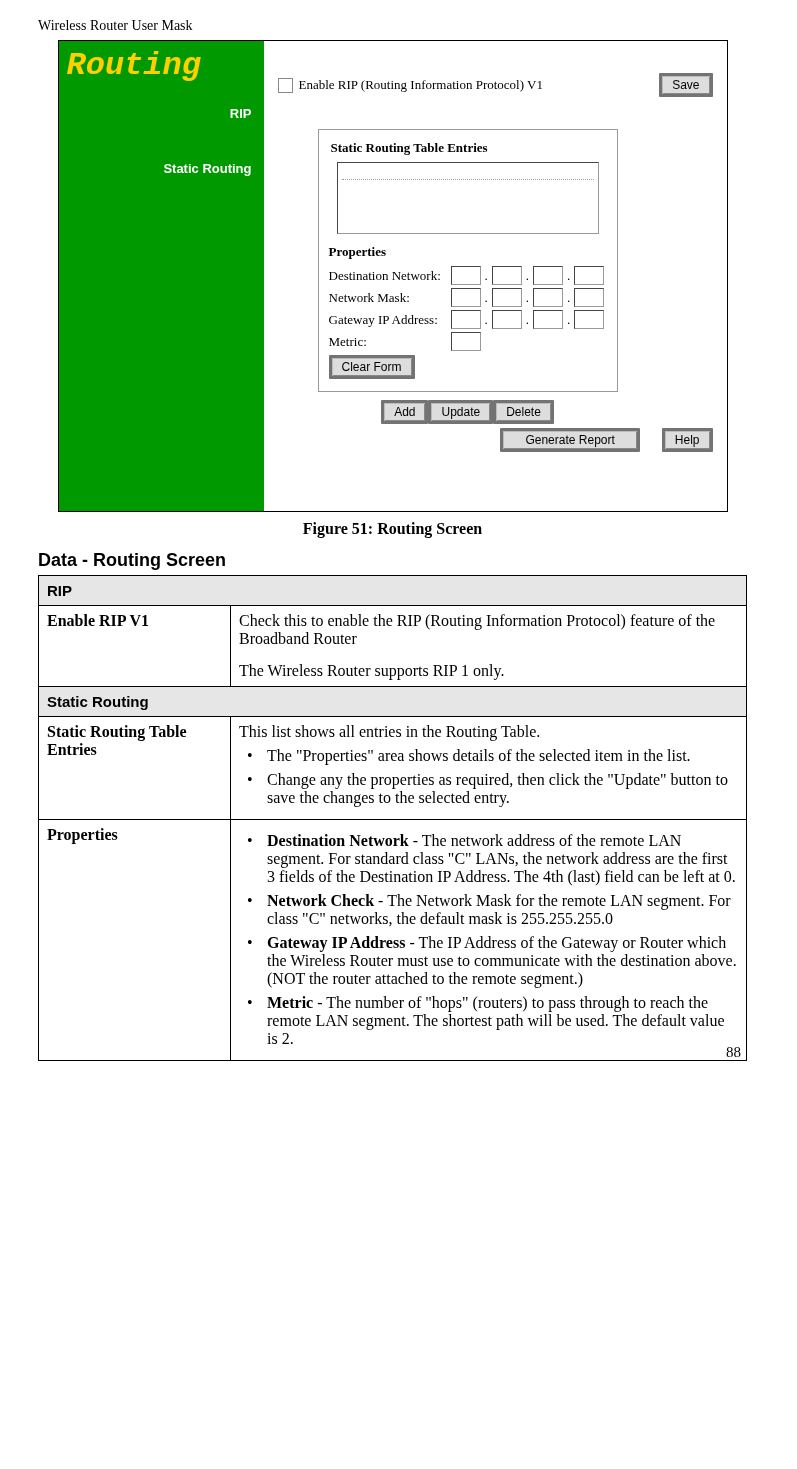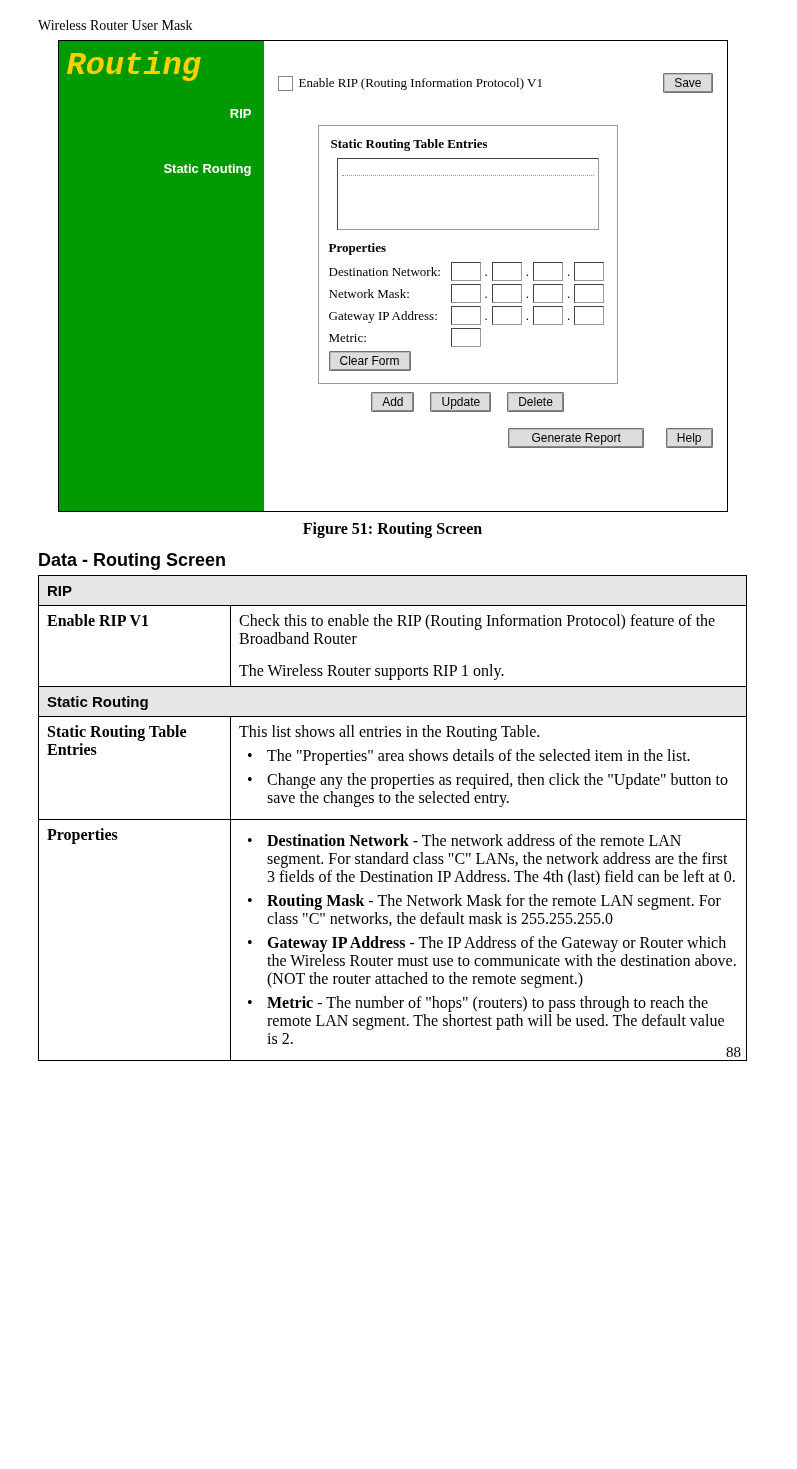--- a/index.html
+++ b/index.html
@@ -8,33 +8,33 @@
 .shot{border:1px solid #000;width:670px;margin:0 auto;box-sizing:border-box;position:relative;background:#fff}
 .shot-inner{display:flex}
 .green{background:#009a00;color:#fff;width:205px;min-height:470px;padding:6px 8px 6px 8px;box-sizing:border-box;font-family:Arial,sans-serif}
 .title{font-family:Liberation Mono, monospace;font-style:italic;font-weight:bold;font-size:32px;color:#ffcf00;margin-bottom:4px}
 .glabel{text-align:right;font-weight:bold;font-size:13px;color:#fff;padding-right:4px}
 .gp-rip{margin-top:22px;margin-bottom:40px}
 .gp-static{}
 .white{flex:1;padding:10px 14px 10px 14px;box-sizing:border-box;font-family:"Times New Roman",serif;font-size:13px}
 .row-rip{display:flex;align-items:center;gap:6px;margin-top:22px}
 .cb{width:13px;height:13px;border:1px solid #888;background:#fff}
-.btn{display:inline-block;border:1px solid #737373;background:#ddd;padding:2px 10px;font-size:12px;font-family:Arial,sans-serif;border-radius:1px;box-shadow:1px 1px 0 #bbb inset,-1px -1px 0 #888 inset}
+.btn{display:inline-block;border:3px solid #737373;background:#ddd;padding:2px 10px;font-size:12px;font-family:Arial,sans-serif;border-radius:1px;box-shadow:1px 1px 0 #bbb inset,-1px -1px 0 #888 inset}
 .fieldset{border:1px solid #999;padding:10px 10px 12px 10px;margin:32px 0 8px 40px;width:300px;box-sizing:border-box}
 .flegend{font-weight:bold;font-size:13px;margin:-18px 0 6px 0;background:#fff;display:inline-block;padding:0 2px}
 .listbox{border:1px inset #999;width:260px;height:70px;background:#fff;margin:0 auto 10px auto}
 .listbox>div{height:12px;border-bottom:1px dotted #999;margin:4px 4px 0 4px}
 .plegend{font-weight:bold;font-size:13px;margin-top:6px;margin-bottom:6px}
 .fld{display:flex;align-items:center;margin:3px 0;font-size:13px}
 .fld .lbl{width:122px}
 .octet{display:flex;align-items:center;gap:2px}
 .inp{border:1px inset #999;background:#fff;width:28px;height:17px}
 .dot{padding:0 2px}
 .cf-row{margin-top:4px}
-.btnrow{display:flex;gap:16px;justify-content:center;margin:6px 0 16px 40px;width:300px}
+.btnrow{display:flex;justify-content:center;margin:6px 0 4px 40px;width:300px}
 .footer-btns{display:flex;gap:22px;justify-content:flex-end;}
 .caption{text-align:center;font-weight:bold;font-size:16px;margin:8px 0 12px 0}
 .h2{font-family:Arial,sans-serif;font-weight:bold;font-size:18px;margin:6px 0 4px 0}
 table.data{border-collapse:collapse;width:100%;font-size:16px}
 table.data td,table.data th{border:1px solid #000;padding:6px 8px;vertical-align:top;text-align:left}
 table.data th{background:#e6e6e6;font-family:Arial,sans-serif;font-size:15px;font-weight:bold}
 .ul{margin:4px 0 0 0;padding:0;list-style:none}
 .ul li{position:relative;padding-left:28px;margin:6px 0}
 .ul li::before{content:"•";position:absolute;left:8px;top:0;font-size:16px}
 .pnum{position:absolute;bottom:30px;right:56px;font-size:15px}
@@ -153,21 +153,21 @@
           <li>The "Properties" area shows details of the selected item in the list.</li>
           <li>Change any the properties as required, then click the "Update" button to save the changes to the selected entry.</li>
         </ul>
       </td>
     </tr>
     <tr>
       <td><b>Properties</b></td>
       <td>
         <ul class="ul">
           <li><b>Destination Network</b><span> - The network address of the remote LAN segment. For standard class "C" LANs, the network address are the first 3 fields of the Destination IP Address. The 4th (last) field can be left at 0.</span></li>
-          <li><b>Routing Mask</b><span> - The Network Mask for the remote LAN segment. For class "C" networks, the default mask is 255.255.255.0</span></li>
+          <li><b>Network Check</b><span> - The Network Mask for the remote LAN segment. For class "C" networks, the default mask is 255.255.255.0</span></li>
           <li><b>Gateway IP Address</b><span> - The IP Address of the Gateway or Router which the Wireless Router must use to communicate with the destination above. (NOT the router attached to the remote segment.)</span></li>
           <li><b>Metric</b><span> - The number of "hops" (routers) to pass through to reach the remote LAN segment. The shortest path will be used. The default value is 2.</span></li>
         </ul>
       </td>
     </tr>
   </tbody>
     </table>
 
   <div class="pnum">88</div>
 </div>

